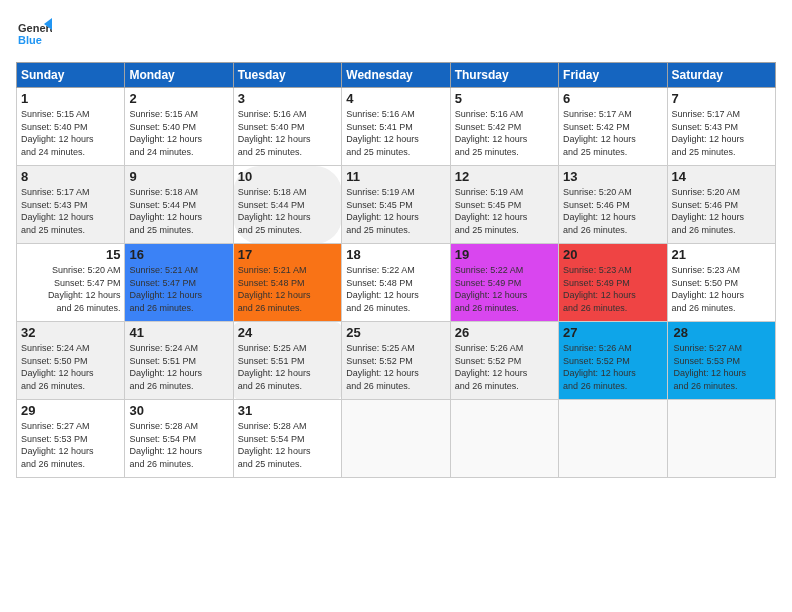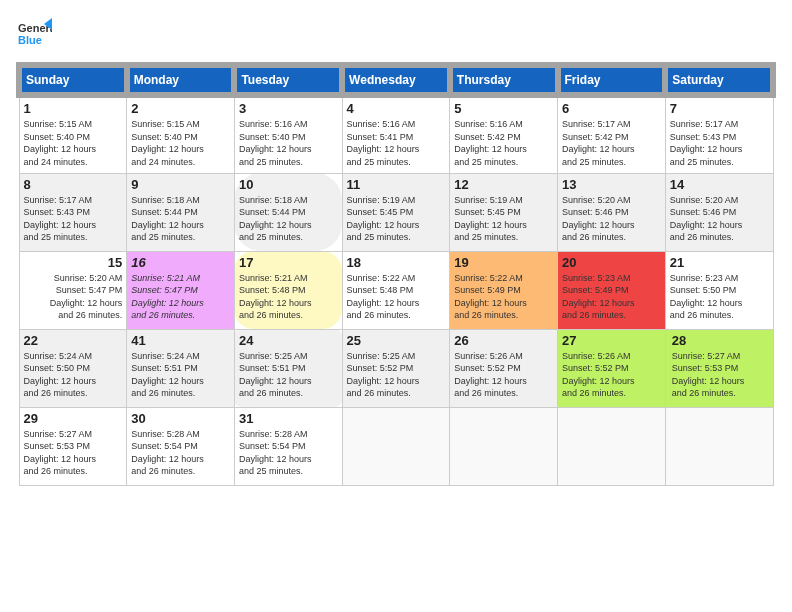--- a/index.html
+++ b/index.html
@@ -46,21 +46,21 @@
       border-collapse: collapse;
       font-size: 10px;
     }
     .calendar th {
       background: #1565C0;
       color: #fff;
       padding: 5px 4px;
       text-align: left;
       font-size: 12px;
       font-weight: bold;
-      border: 6px solid #a3a3a3;
+      border: 1px solid #a3a3a3;
     }
     .calendar td {
       border: 1px solid #ccc;
       vertical-align: top;
       padding: 3px 4px;
       width: calc(100% / 7);
       height: 78px;
       background: #fff;
     }
     .calendar tr:nth-child(even) td {
@@ -175,71 +175,71 @@
           <td style="background: rgb(240, 240, 240);">
             <span class="day-num">14</span>
             <div class="day-info">Sunrise: 5:20 AM<br>Sunset: 5:46 PM<br>Daylight: 12 hours<br>and 26 minutes.</div>
           </td>
         </tr>
         <tr>
           <td style="background: rgb(255, 255, 255); text-align: right;">
             <span class="day-num">15</span>
             <div class="day-info">Sunrise: 5:20 AM<br>Sunset: 5:47 PM<br>Daylight: 12 hours<br>and 26 minutes.</div>
           </td>
-          <td style="background: #f0abfc; font-style: italic;">
+          <td style="background: #3b82f6;">
             <span class="day-num">16</span>
             <div class="day-info">Sunrise: 5:21 AM<br>Sunset: 5:47 PM<br>Daylight: 12 hours<br>and 26 minutes.</div>
           </td>
-          <td style="background: #fef9c3; border-radius: 20px;">
+          <td style="background: #f97316;">
             <span class="day-num">17</span>
             <div class="day-info">Sunrise: 5:21 AM<br>Sunset: 5:48 PM<br>Daylight: 12 hours<br>and 26 minutes.</div>
           </td>
           <td style="background: rgb(255, 255, 255);">
             <span class="day-num">18</span>
             <div class="day-info">Sunrise: 5:22 AM<br>Sunset: 5:48 PM<br>Daylight: 12 hours<br>and 26 minutes.</div>
           </td>
-          <td style="background: #fdba74; margin-top: 35px;">
+          <td style="background: #d946ef; margin-top: 35px;">
             <span class="day-num">19</span>
             <div class="day-info">Sunrise: 5:22 AM<br>Sunset: 5:49 PM<br>Daylight: 12 hours<br>and 26 minutes.</div>
           </td>
           <td style="background: #ef4444; margin-left: 24px;">
             <span class="day-num">20</span>
             <div class="day-info">Sunrise: 5:23 AM<br>Sunset: 5:49 PM<br>Daylight: 12 hours<br>and 26 minutes.</div>
           </td>
           <td style="background: rgb(255, 255, 255); margin-left: 22px;">
             <span class="day-num">21</span>
             <div class="day-info">Sunrise: 5:23 AM<br>Sunset: 5:50 PM<br>Daylight: 12 hours<br>and 26 minutes.</div>
           </td>
         </tr>
         <tr>
           <td style="background: rgb(240, 240, 240);">
-            <span class="day-num">22</span>
+            <span class="day-num">32</span>
             <div class="day-info">Sunrise: 5:24 AM<br>Sunset: 5:50 PM<br>Daylight: 12 hours<br>and 26 minutes.</div>
           </td>
           <td style="background: rgb(240, 240, 240);">
             <span class="day-num">41</span>
             <div class="day-info">Sunrise: 5:24 AM<br>Sunset: 5:51 PM<br>Daylight: 12 hours<br>and 26 minutes.</div>
           </td>
           <td style="background: rgb(240, 240, 240); border-radius: 7px;">
             <span class="day-num">24</span>
             <div class="day-info">Sunrise: 5:25 AM<br>Sunset: 5:51 PM<br>Daylight: 12 hours<br>and 26 minutes.</div>
           </td>
           <td style="background: rgb(240, 240, 240);">
             <span class="day-num">25</span>
             <div class="day-info">Sunrise: 5:25 AM<br>Sunset: 5:52 PM<br>Daylight: 12 hours<br>and 26 minutes.</div>
           </td>
           <td style="background: rgb(240, 240, 240);">
             <span class="day-num">26</span>
             <div class="day-info">Sunrise: 5:26 AM<br>Sunset: 5:52 PM<br>Daylight: 12 hours<br>and 26 minutes.</div>
           </td>
-          <td style="background: #bef264;">
+          <td style="background: #0ea5e9;">
             <span class="day-num">27</span>
             <div class="day-info">Sunrise: 5:26 AM<br>Sunset: 5:52 PM<br>Daylight: 12 hours<br>and 26 minutes.</div>
           </td>
-          <td style="background: #bef264; padding-left: 6px;">
+          <td style="background: #0ea5e9; padding-left: 6px;">
             <span class="day-num">28</span>
             <div class="day-info">Sunrise: 5:27 AM<br>Sunset: 5:53 PM<br>Daylight: 12 hours<br>and 26 minutes.</div>
           </td>
         </tr>
         <tr>
           <td style="background: rgb(255, 255, 255);">
             <span class="day-num">29</span>
             <div class="day-info">Sunrise: 5:27 AM<br>Sunset: 5:53 PM<br>Daylight: 12 hours<br>and 26 minutes.</div>
           </td>
           <td style="background: rgb(255, 255, 255);">

